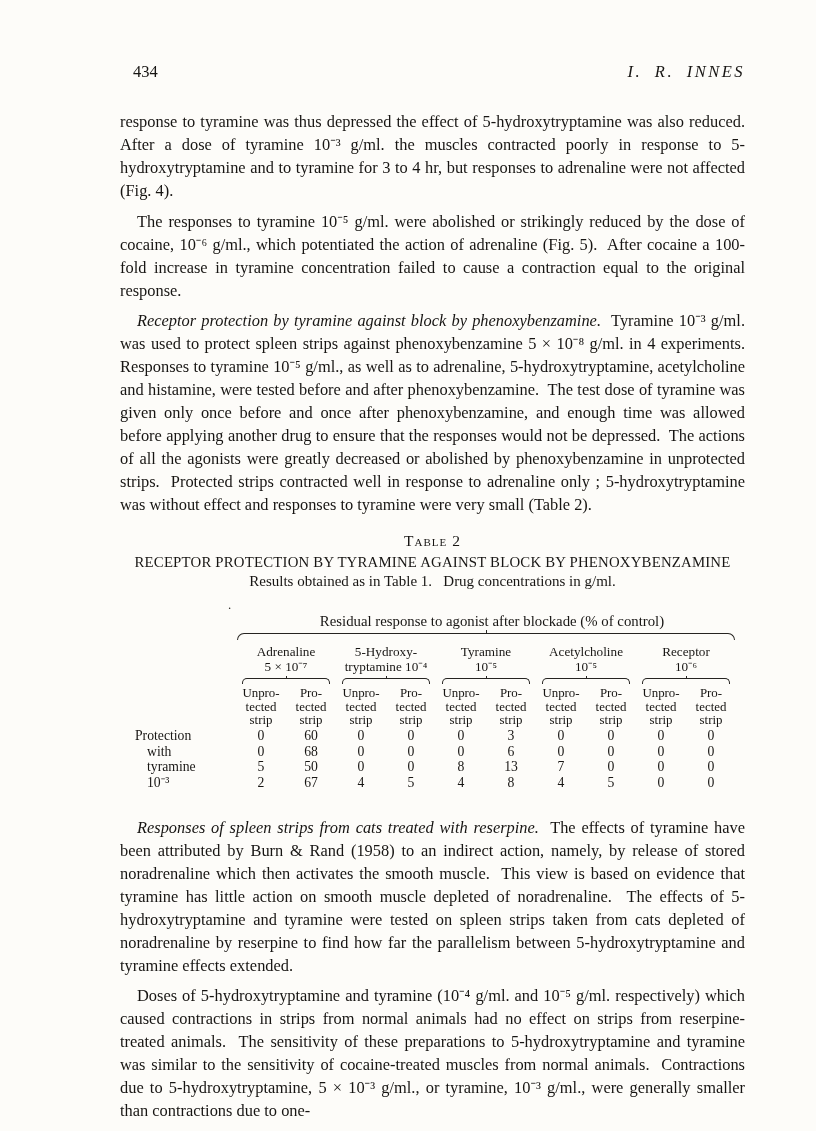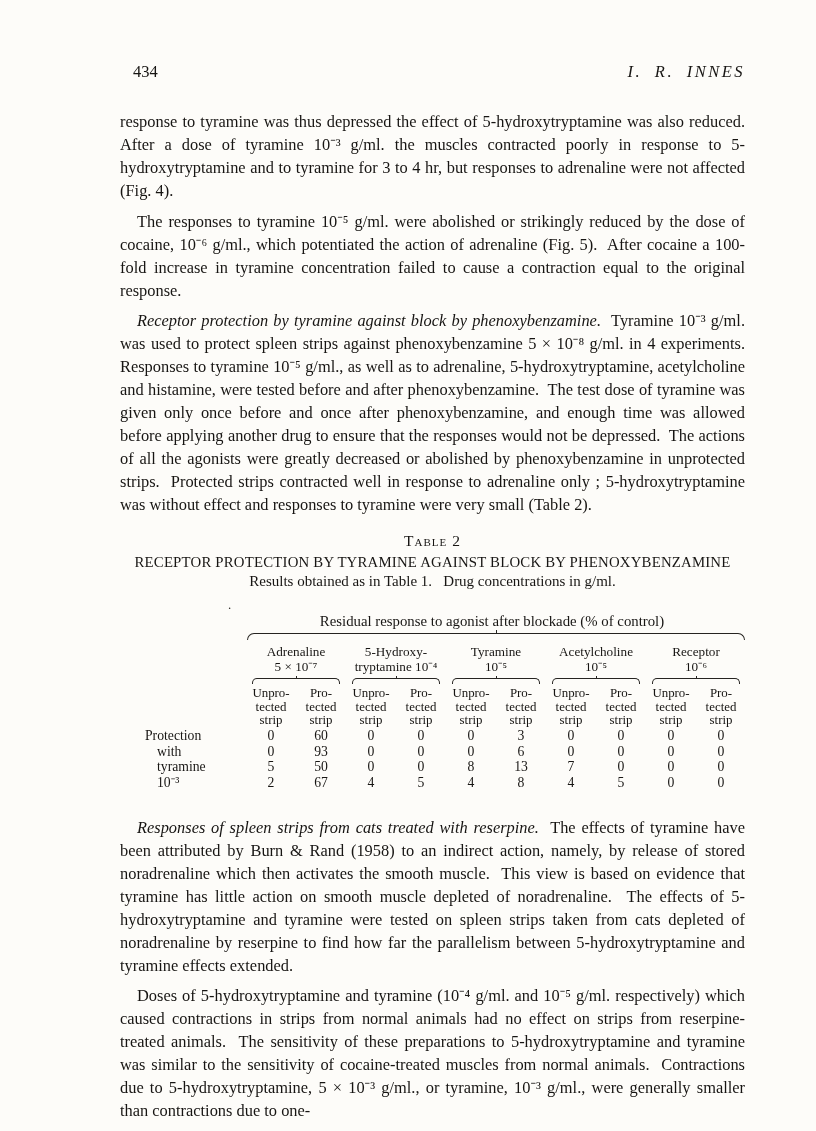--- a/index.html
+++ b/index.html
@@ -28,21 +28,21 @@
   p.indent { text-indent:17px; }
   .lead-italic { font-style:italic;margin-top:20px; }
 
   
   .table-block { margin-top:16px; margin-bottom:26px; }
   .tbl-label { text-align:center; font-variant:small-caps; font-size:15.5px; letter-spacing:1px; margin-bottom:4px; }
   .tbl-title { text-align:center; font-size:14.8px; letter-spacing:0.2px; white-space:nowrap; margin-bottom:2px; }
   .tbl-subtitle { text-align:center; font-size:15px; margin-bottom:23px; white-space:pre-wrap; }
   .tbl-spanhead { margin-left:122px; width:500px; text-align:center; font-size:14.8px; margin-bottom:3px; }
 
-  .tbl-grid { display:grid; grid-template-columns:104px repeat(10, 50px); margin-left:22px; }
+  .tbl-grid { display:grid; grid-template-columns:104px repeat(10, 50px); margin-left:12px; }
   .cell { text-align:center; }
   .label-cell { text-align:left; }
   .over-brace {
     height:6px; border:1.3px solid #262421; border-bottom:none;
     border-radius:7px 7px 0 0; margin:0 1px 4px 1px; position:relative;
   }
   .over-brace::after {
     content:''; position:absolute; left:50%; top:-4px; width:1.3px; height:4px; background:#262421;
   }
   .group-cell { padding:1px 2px 0 2px; }
@@ -173,21 +173,21 @@
           <div class="cell num-cell">0</div>
           <div class="cell num-cell">0</div>
           <div class="cell num-cell">0</div>
           <div class="cell num-cell">3</div>
           <div class="cell num-cell">0</div>
           <div class="cell num-cell">0</div>
           <div class="cell num-cell">0</div>
           <div class="cell num-cell">0</div>
           <div class="cell row-label row-label-indent">with</div>
           <div class="cell num-cell">0</div>
-          <div class="cell num-cell">93</div>
+          <div class="cell num-cell">68</div>
           <div class="cell num-cell">0</div>
           <div class="cell num-cell">0</div>
           <div class="cell num-cell">0</div>
           <div class="cell num-cell">6</div>
           <div class="cell num-cell">0</div>
           <div class="cell num-cell">0</div>
           <div class="cell num-cell">0</div>
           <div class="cell num-cell">0</div>
           <div class="cell row-label row-label-indent">tyramine</div>
           <div class="cell num-cell">5</div>

